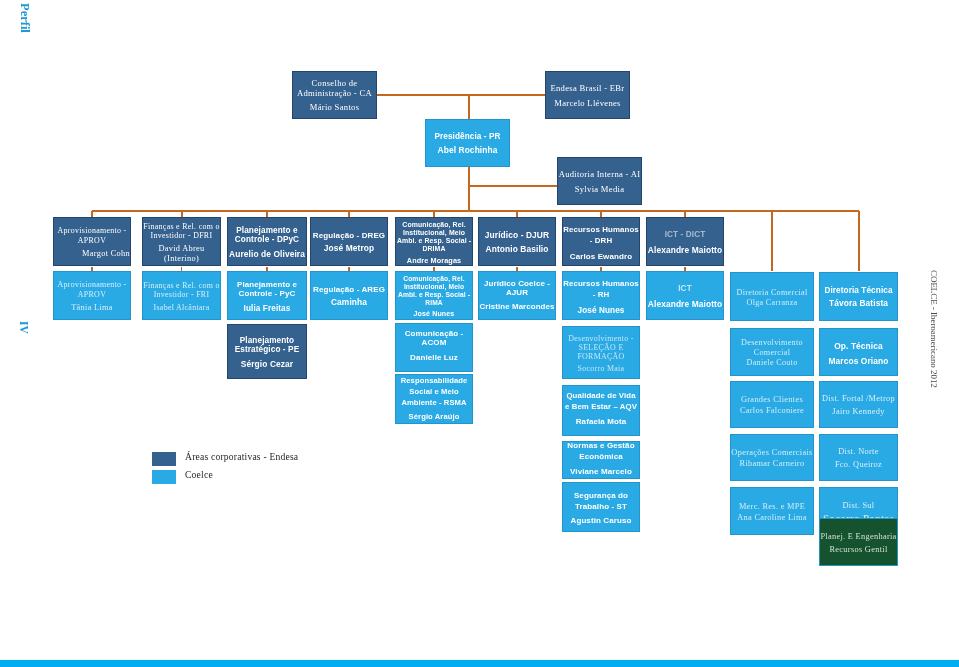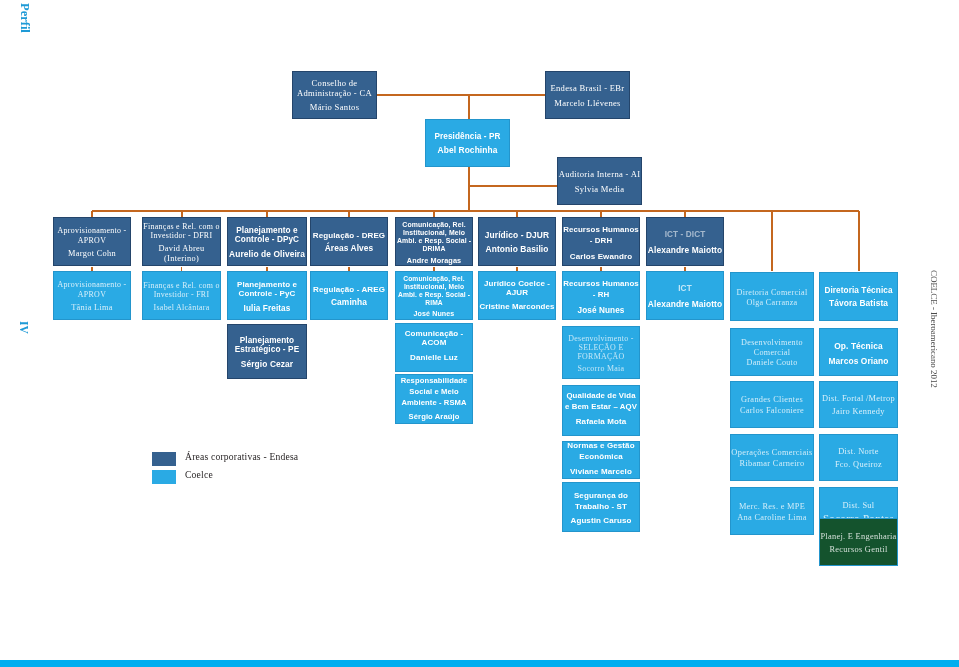--- a/index.html
+++ b/index.html
@@ -74,21 +74,21 @@
       </span>
       <span class="nm" style="font-size:8.59px;line-height:9.96px;margin-top:5px;opacity:1;">
         <span>Sylvia Media</span>
       </span>
     </div>
     <div class="box f-serif" style="left:53px;top:217px;width:78px;height:49px;background:#35618f;border:0.7px solid #24456b;padding-bottom:0px;padding-top:2px;">
       <span class="title" style="font-size:7.91px;line-height:9.18px;opacity:1;">
         <span>Aprovisionamento -</span>
         <span>APROV</span>
       </span>
-      <span class="nm" style="font-size:8.36px;line-height:9.70px;margin-top:4px;opacity:1;">
+      <span class="nm" style="font-size:8.36px;line-height:9.70px;margin-top:4px;opacity:1;text-align:right;">
         <span>Margot Cohn</span>
       </span>
     </div>
     <div class="box f-serif" style="left:53px;top:271px;width:78px;height:49px;background:#2aaae4;border:0.5px solid #2395cc;padding-bottom:0px;padding-top:2px;">
       <span class="title" style="font-size:7.91px;line-height:9.18px;opacity:0.82;">
         <span>Aprovisionamento -</span>
         <span>APROV</span>
       </span>
       <span class="nm" style="font-size:8.36px;line-height:9.70px;margin-top:4px;opacity:0.82;">
         <span>Tânia Lima</span>
@@ -138,21 +138,21 @@
       </span>
       <span class="nm" style="font-size:8.4px;line-height:9.74px;margin-top:5px;opacity:1;">
         <span>Sérgio Cezar</span>
       </span>
     </div>
     <div class="box f-sans" style="left:310px;top:217px;width:78px;height:49px;background:#35618f;border:0.7px solid #24456b;padding-bottom:0px;padding-top:2px;">
       <span class="title" style="font-size:8.0px;line-height:9.28px;opacity:1;">
         <span>Regulação - DREG</span>
       </span>
       <span class="nm" style="font-size:8.4px;line-height:9.74px;margin-top:4px;opacity:1;">
-        <span>Áreas Alves</span>
+        <span>José Metrop</span>
       </span>
     </div>
     <div class="box f-sans" style="left:310px;top:271px;width:78px;height:49px;background:#2aaae4;border:0.5px solid #2395cc;padding-bottom:0px;padding-top:2px;">
       <span class="title" style="font-size:8.0px;line-height:9.28px;opacity:1;">
         <span>Regulação - AREG</span>
       </span>
       <span class="nm" style="font-size:8.4px;line-height:9.74px;margin-top:4px;opacity:1;">
         <span>Caminha</span>
       </span>
     </div>

